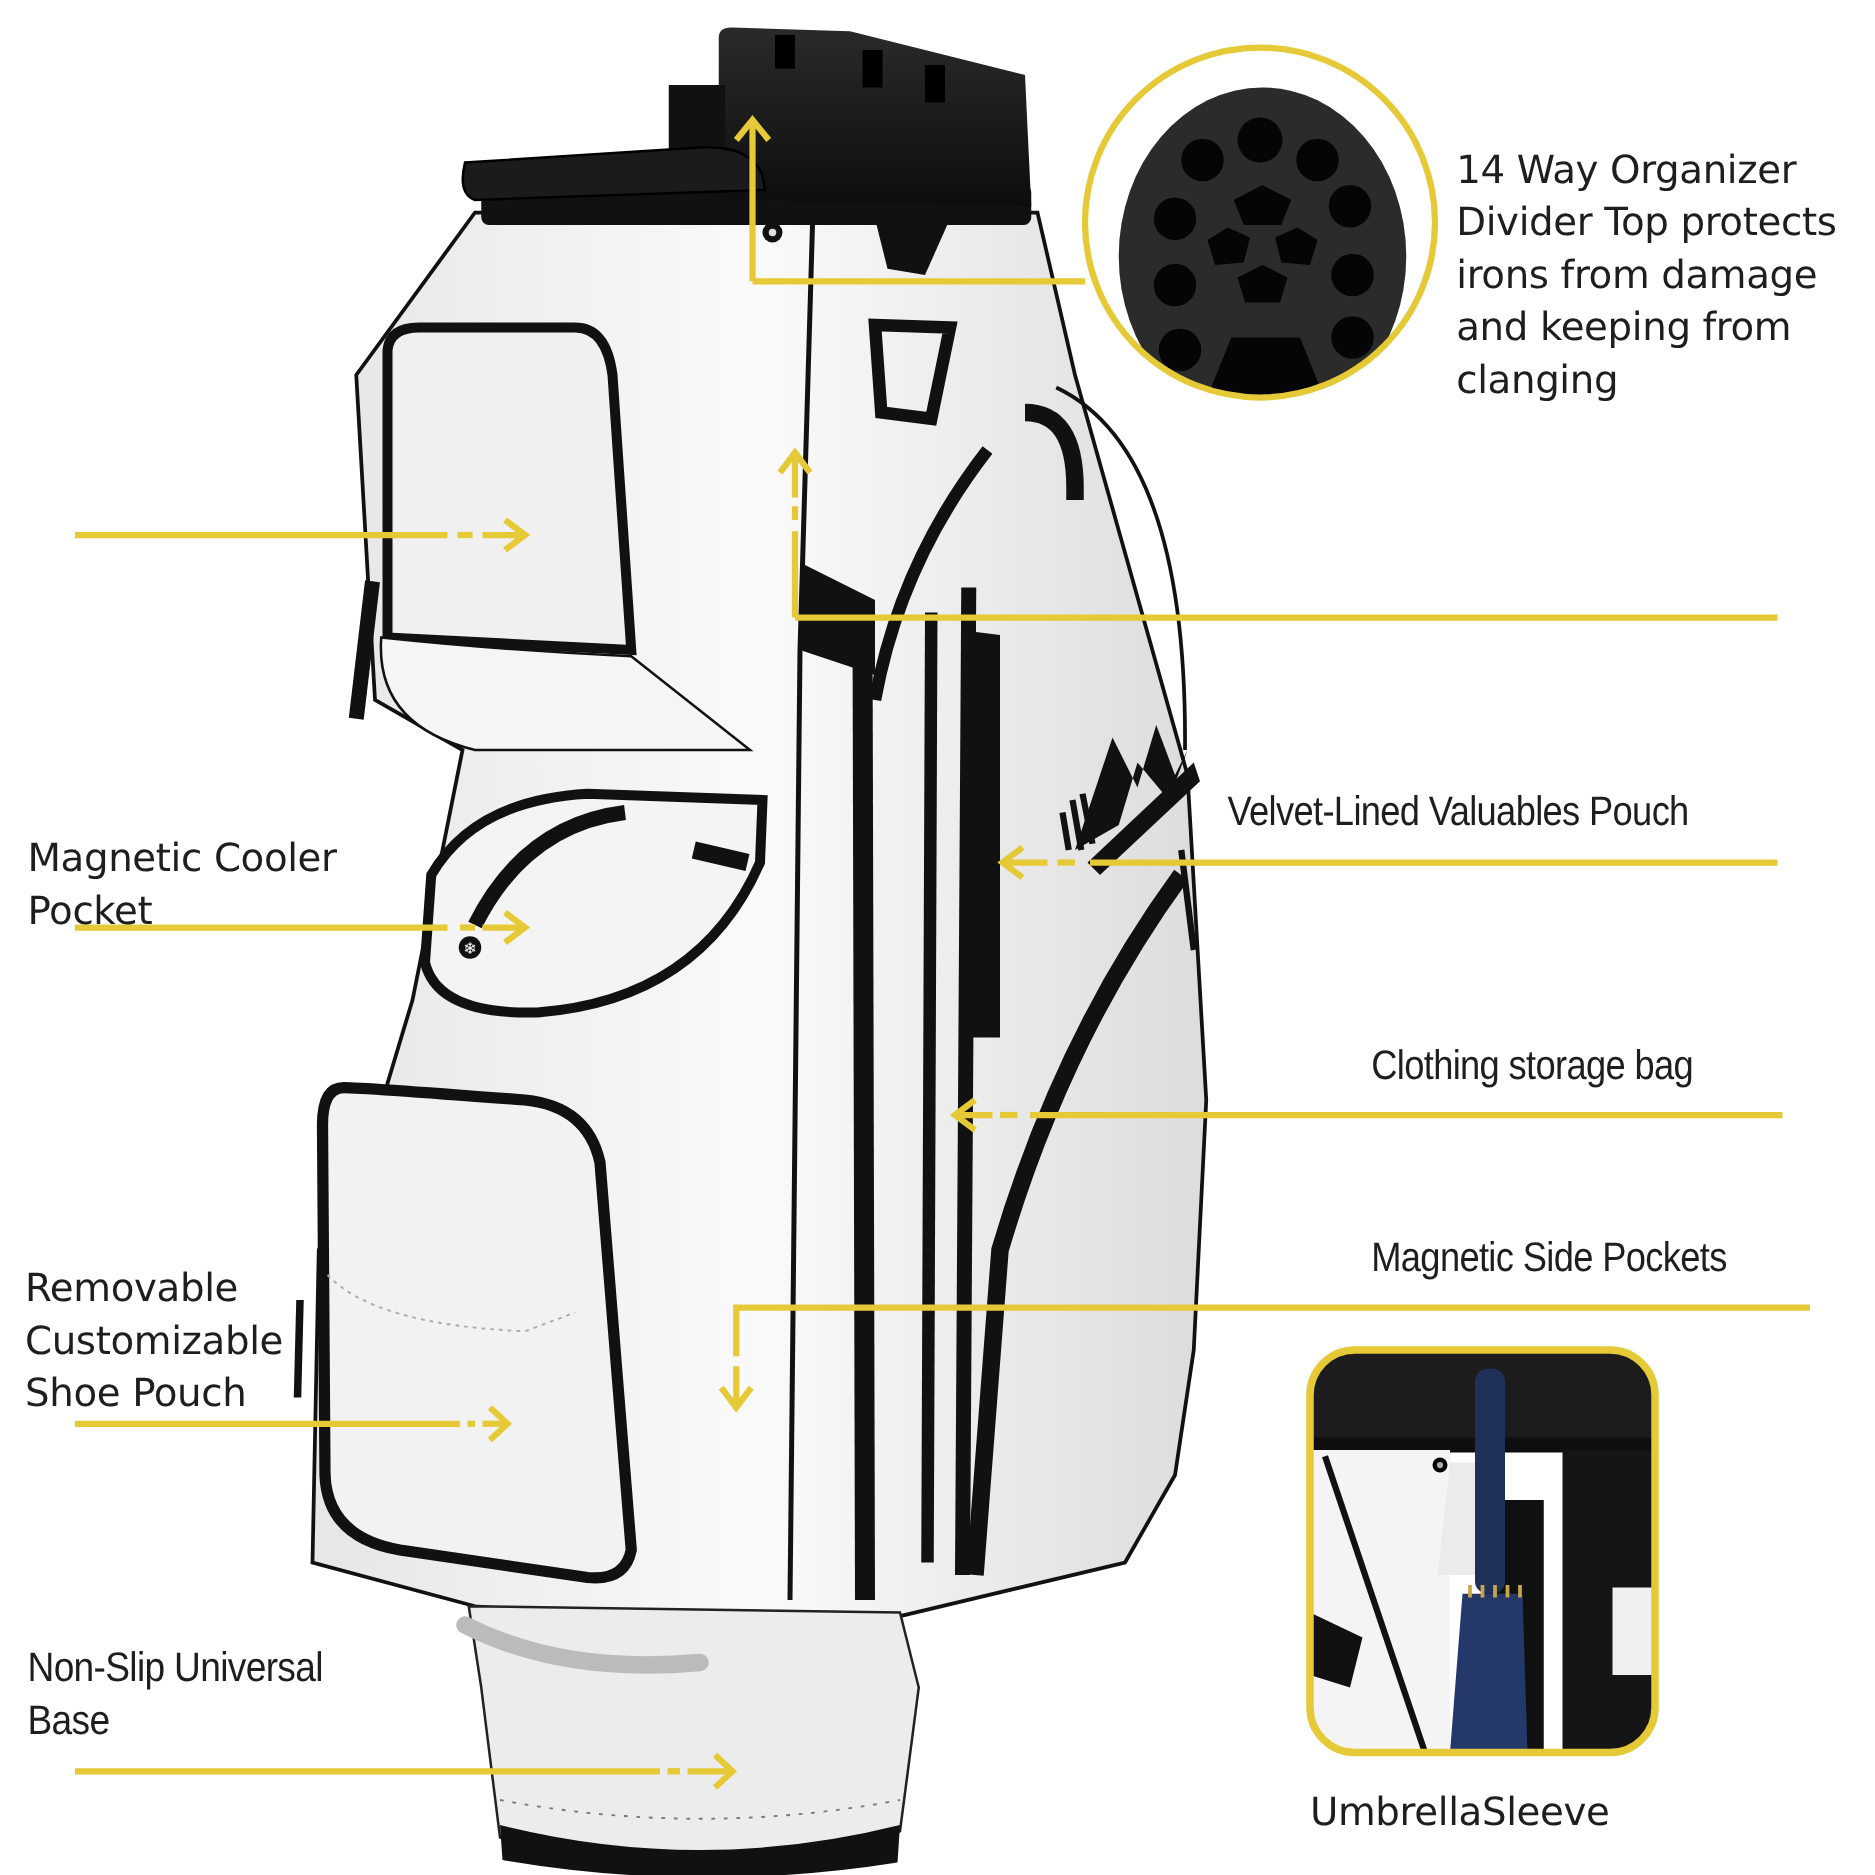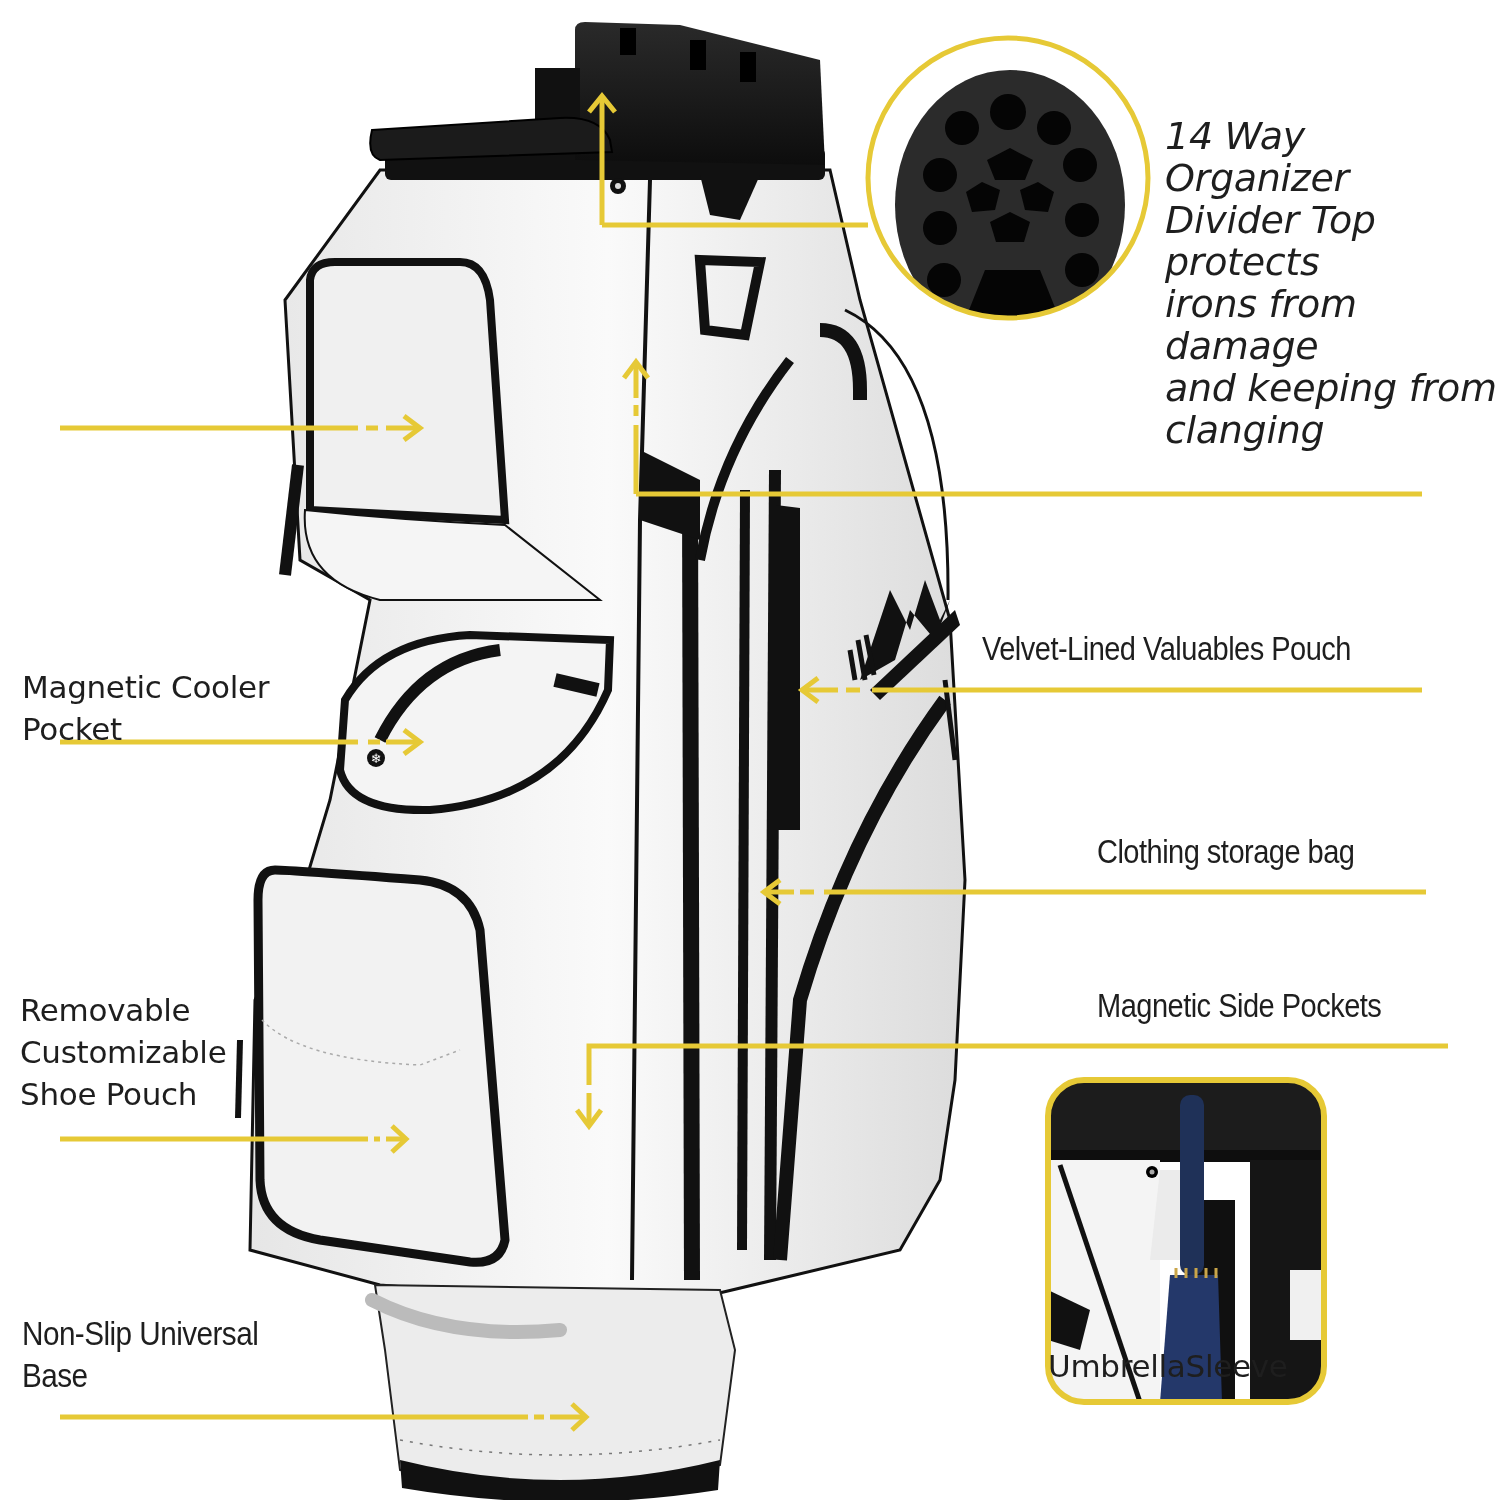--- a/index.html
+++ b/index.html
@@ -209,39 +209,39 @@
 
     <g>
       <path d="M60 1417 L528 1417"></path>
           <path d="M534 1417 L544 1417"></path>
           <path d="M550 1417 L584 1417"></path>
       <path d="M572 1404 L586 1417 L572 1430"></path>
     </g>
   </g>
 </svg>
 
-<div class="label" style="left:1165px; top:115px; font-size:38px; line-height:42px;font-style:italic;">14 Way Organizer
+<div class="label" style="left:1165px; top:115px; font-size:31px; line-height:42px;">14 Way Organizer
 Divider Top protects
 irons from damage
 and keeping from
 clanging</div>
 
 
 
 <div class="label" style="left:22px; top:646px;margin-top:20px;">Magnetic Cooler
 Pocket</div>
 
 <div class="label cond" style="left:982px; top:628px; transform:scaleX(0.88);">Velvet-Lined Valuables Pouch</div>
 
 <div class="label cond" style="left:1097px; top:831px; transform:scaleX(0.88);">Clothing storage bag</div>
 
 <div class="label cond" style="left:1097px; top:985px; transform:scaleX(0.88);">Magnetic Side Pockets</div>
 
-<div class="label" style="left:20px; top:989px;">Removable
+<div class="label" style="left:20px; top:1010px;">Removable
 Customizable
 Shoe Pouch</div>
 
 <div class="label cond" style="left:22px; top:1313px; transform:scaleX(0.9);">Non-Slip Universal
 Base</div>
 
-<div class="label" style="left:1048px; top:1345px;">UmbrellaSleeve</div>
+<div class="label" style="left:1048px; top:1429px;">UmbrellaSleeve</div>
 
 </div>
 
 </body></html>

